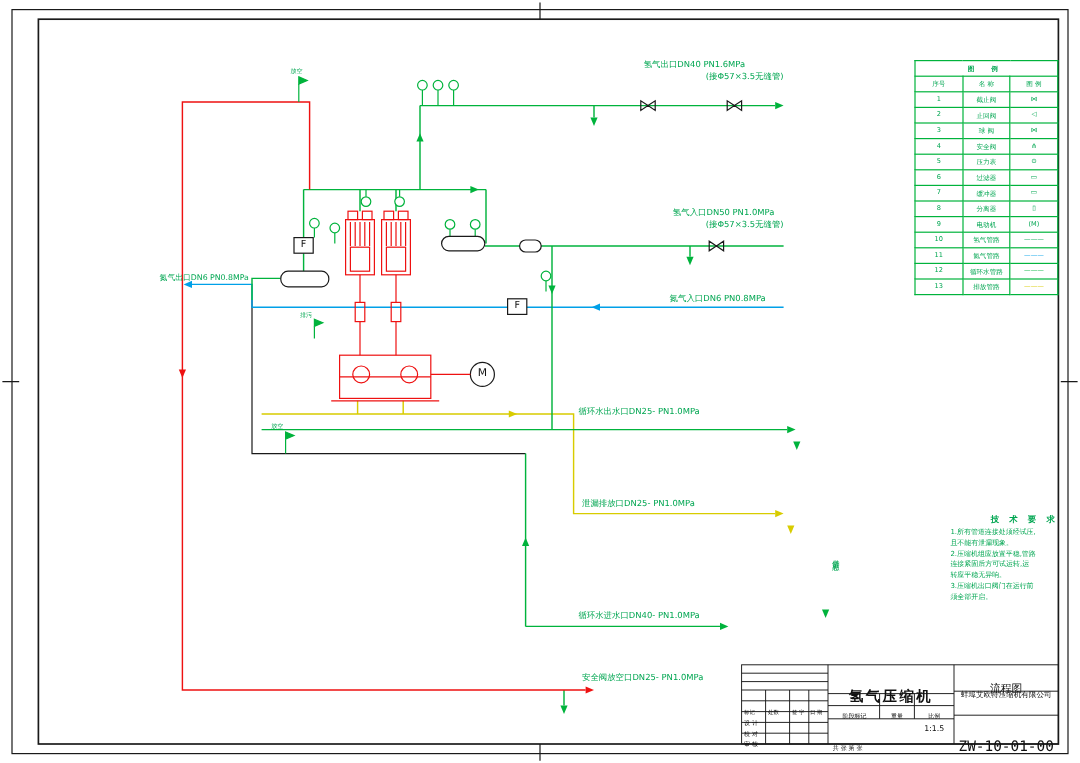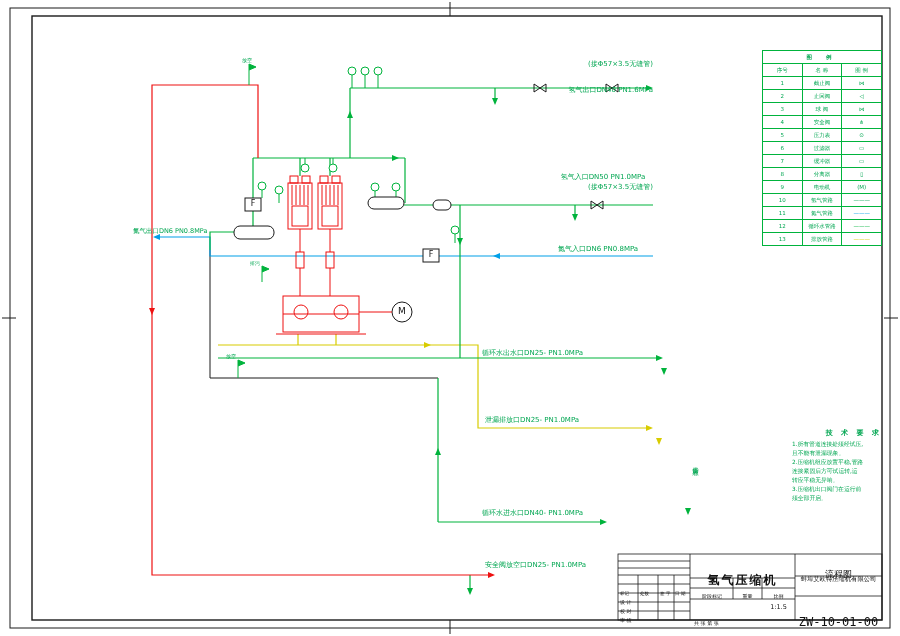--- a/index.html
+++ b/index.html
@@ -161,27 +161,27 @@
     <rect x="618" y="554" width="264" height="66"></rect>
     <path d="M690 554 V620 M795 554 V620"></path>
     <path d="M795 576 H882 M795 596 H882"></path>
     <path d="M690 578 H795 M690 588 H795 M690 599 H795"></path>
     <path d="M733 578 V599 M762 578 V599"></path>
     <path d="M618 561 H690 M618 568 H690 M618 575 H690 M618 584 H690 M618 593 H690 M618 602 H690 M618 611 H690"></path>
     <path d="M638 575 V620 M658 575 V620 M674 575 V620"></path>
   </g>
 </svg>
 
-<div class="lbl right" style="left:553px;top:51px;width:100px;margin-top:36px;">氢气出口DN40 PN1.6MPa</div>
+<div class="lbl right" style="left:521px;top:51px;width:100px;">氢气出口DN40 PN1.6MPa</div>
 <div class="lbl right" style="left:553px;top:61px;width:100px;">(接Φ57×3.5无缝管)</div>
 <div class="lbl right" style="left:553px;top:174px;width:100px;text-align:center;">氢气入口DN50 PN1.0MPa</div>
 <div class="lbl right" style="left:553px;top:184px;width:100px;">(接Φ57×3.5无缝管)</div>
 <div class="lbl" style="left:558px;top:246px;">氮气入口DN6 PN0.8MPa</div>
 <div class="lbl" style="left:133px;top:228px;font-size:6.5px;">氮气出口DN6 PN0.8MPa</div>
-<div class="lbl" style="left:482px;top:350px;">循环水出水口DN25- PN1.0MPa</div>
+<div class="lbl" style="left:482px;top:340px;">循环水出水口DN25- PN1.0MPa</div>
 <div class="lbl" style="left:485px;top:417px;">泄漏排放口DN25- PN1.0MPa</div>
 <div class="lbl" style="left:482px;top:510px;">循环水进水口DN40- PN1.0MPa</div>
 <div class="lbl" style="left:485px;top:562px;">安全阀放空口DN25- PN1.0MPa</div>
 <div class="lbl xs" style="left:242px;top:58px;">放空</div>
 <div class="lbl xs" style="left:226px;top:354px;">放空</div>
 <div class="lbl xs" style="left:250px;top:261px;">排污</div>
 <div class="lbl vert" style="left:692px;top:462px;font-size:6px;">供货标志</div>
 
 <div class="blk" style="left:245px;top:200px;width:16px;text-align:center;font-size:8px;">F</div>
 <div class="blk" style="left:423px;top:251px;width:16px;text-align:center;font-size:8px;">F</div>

